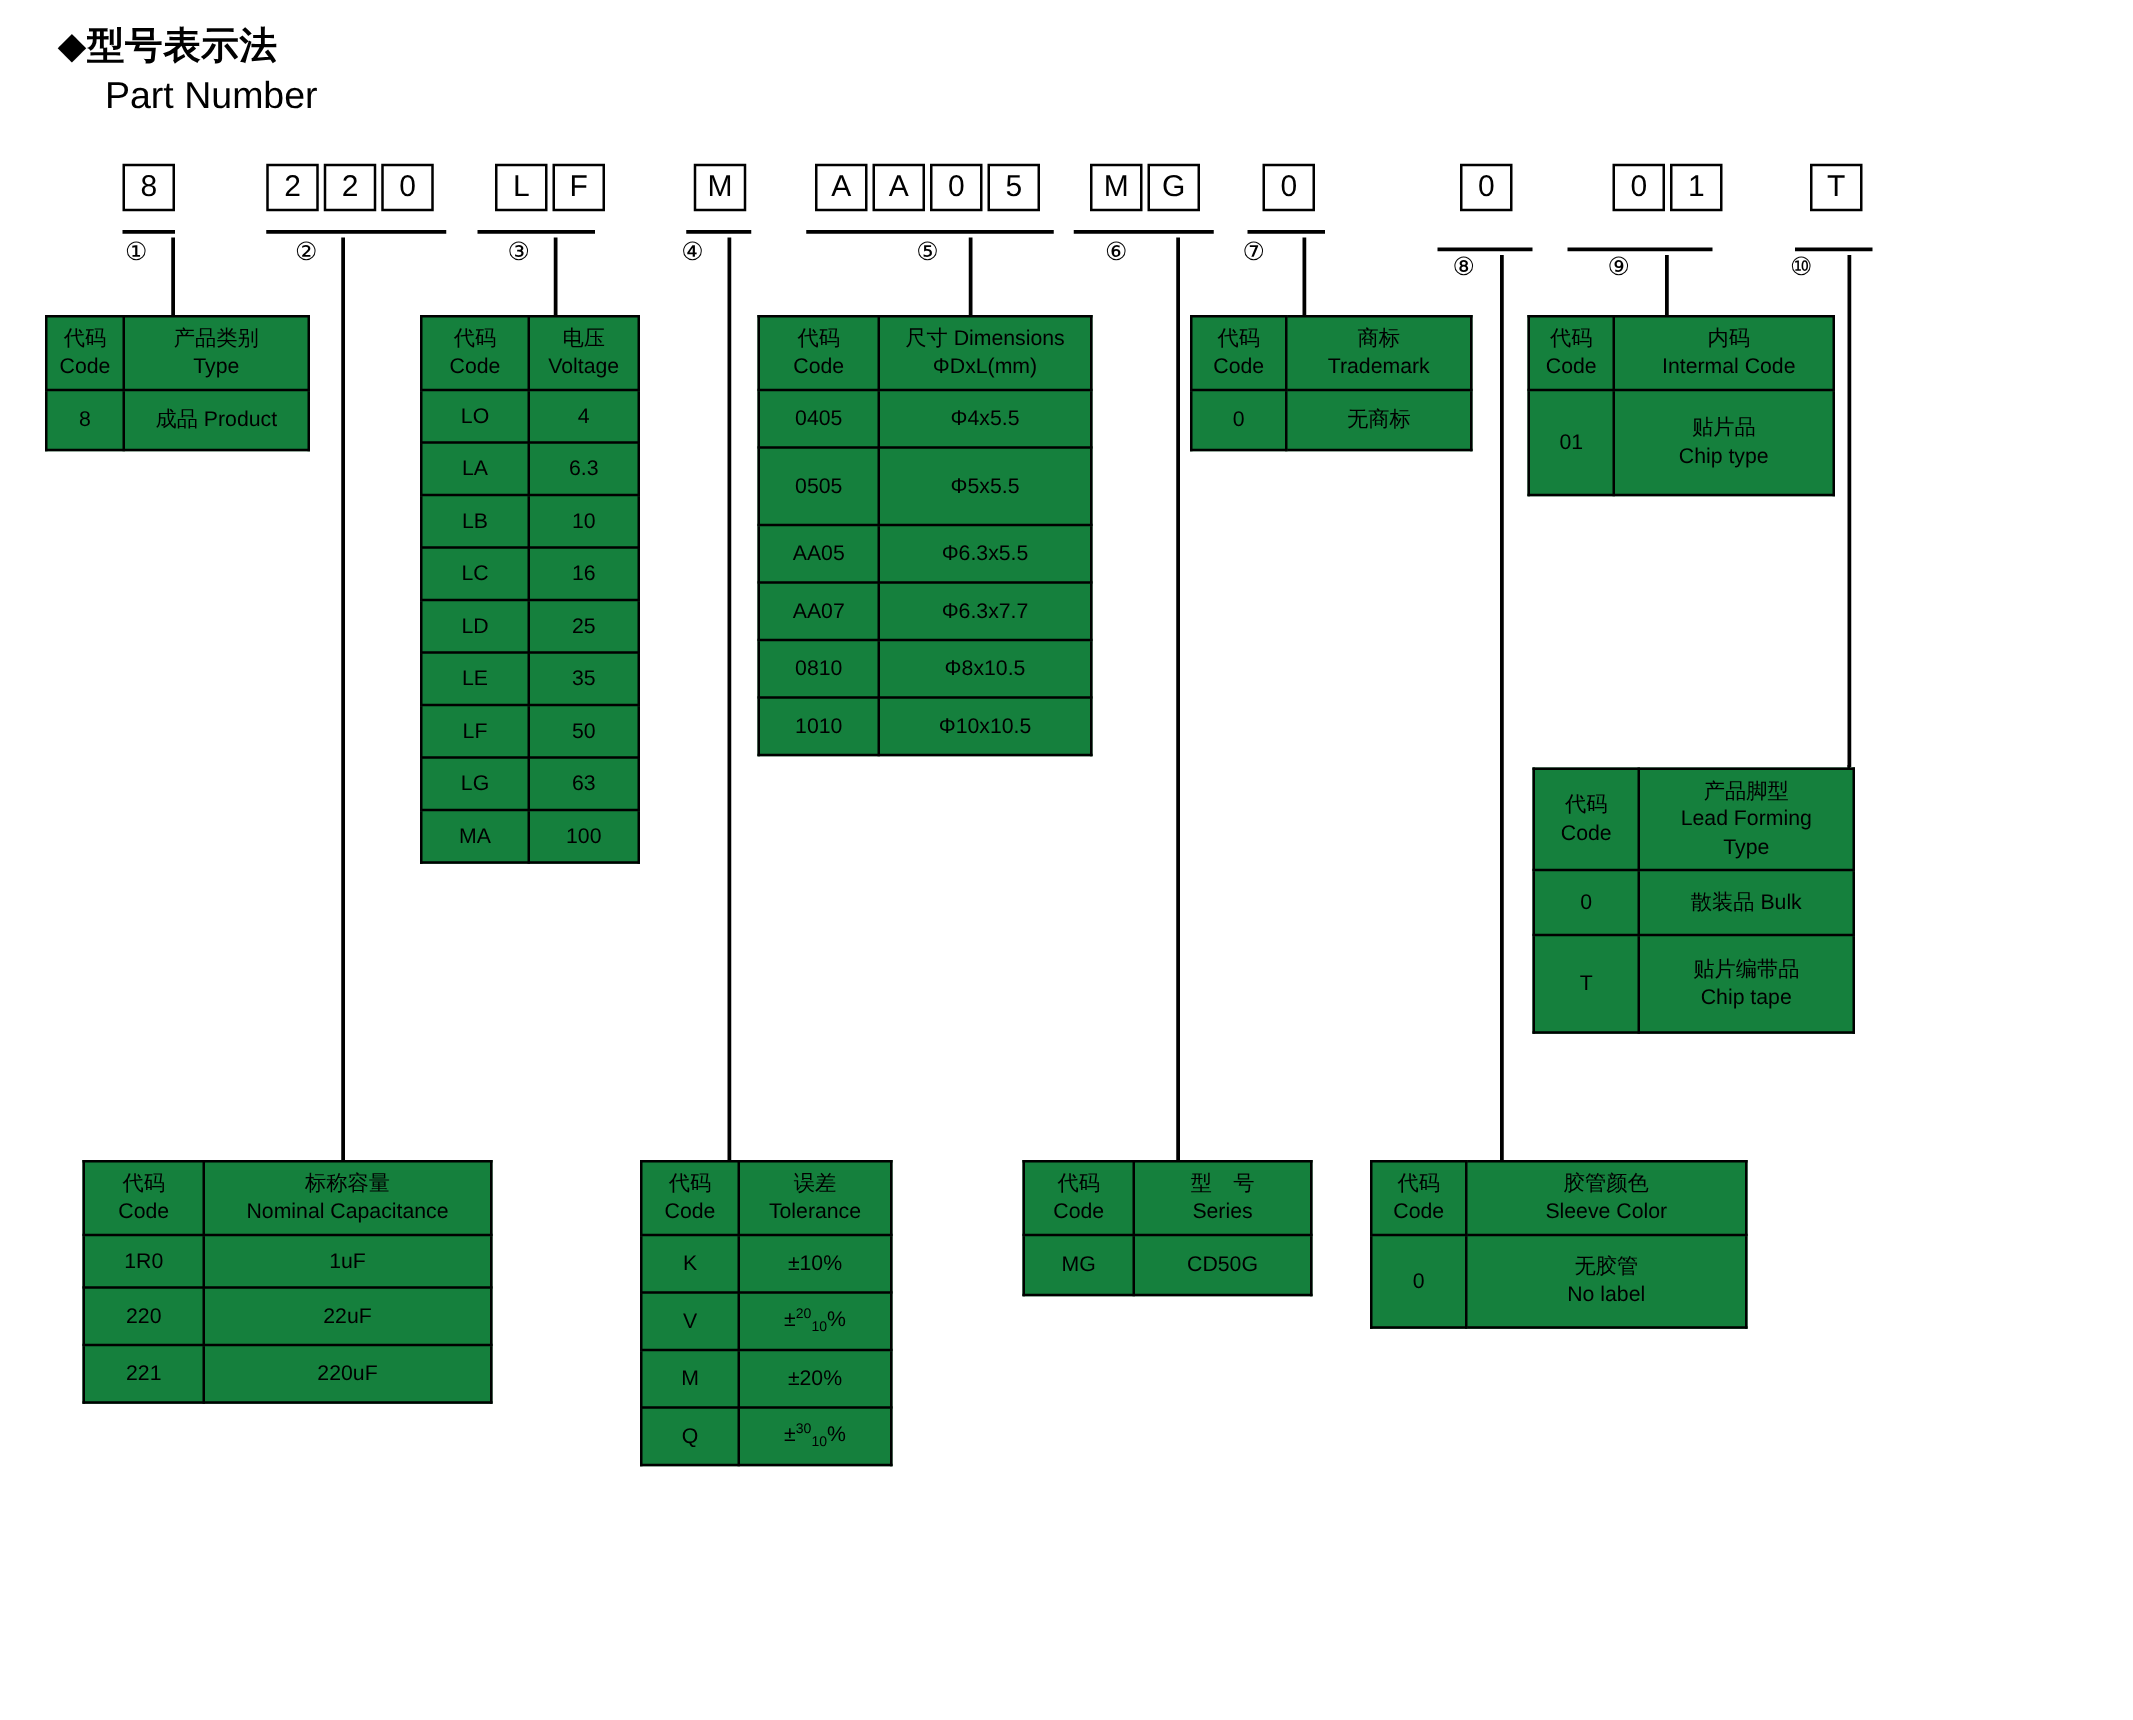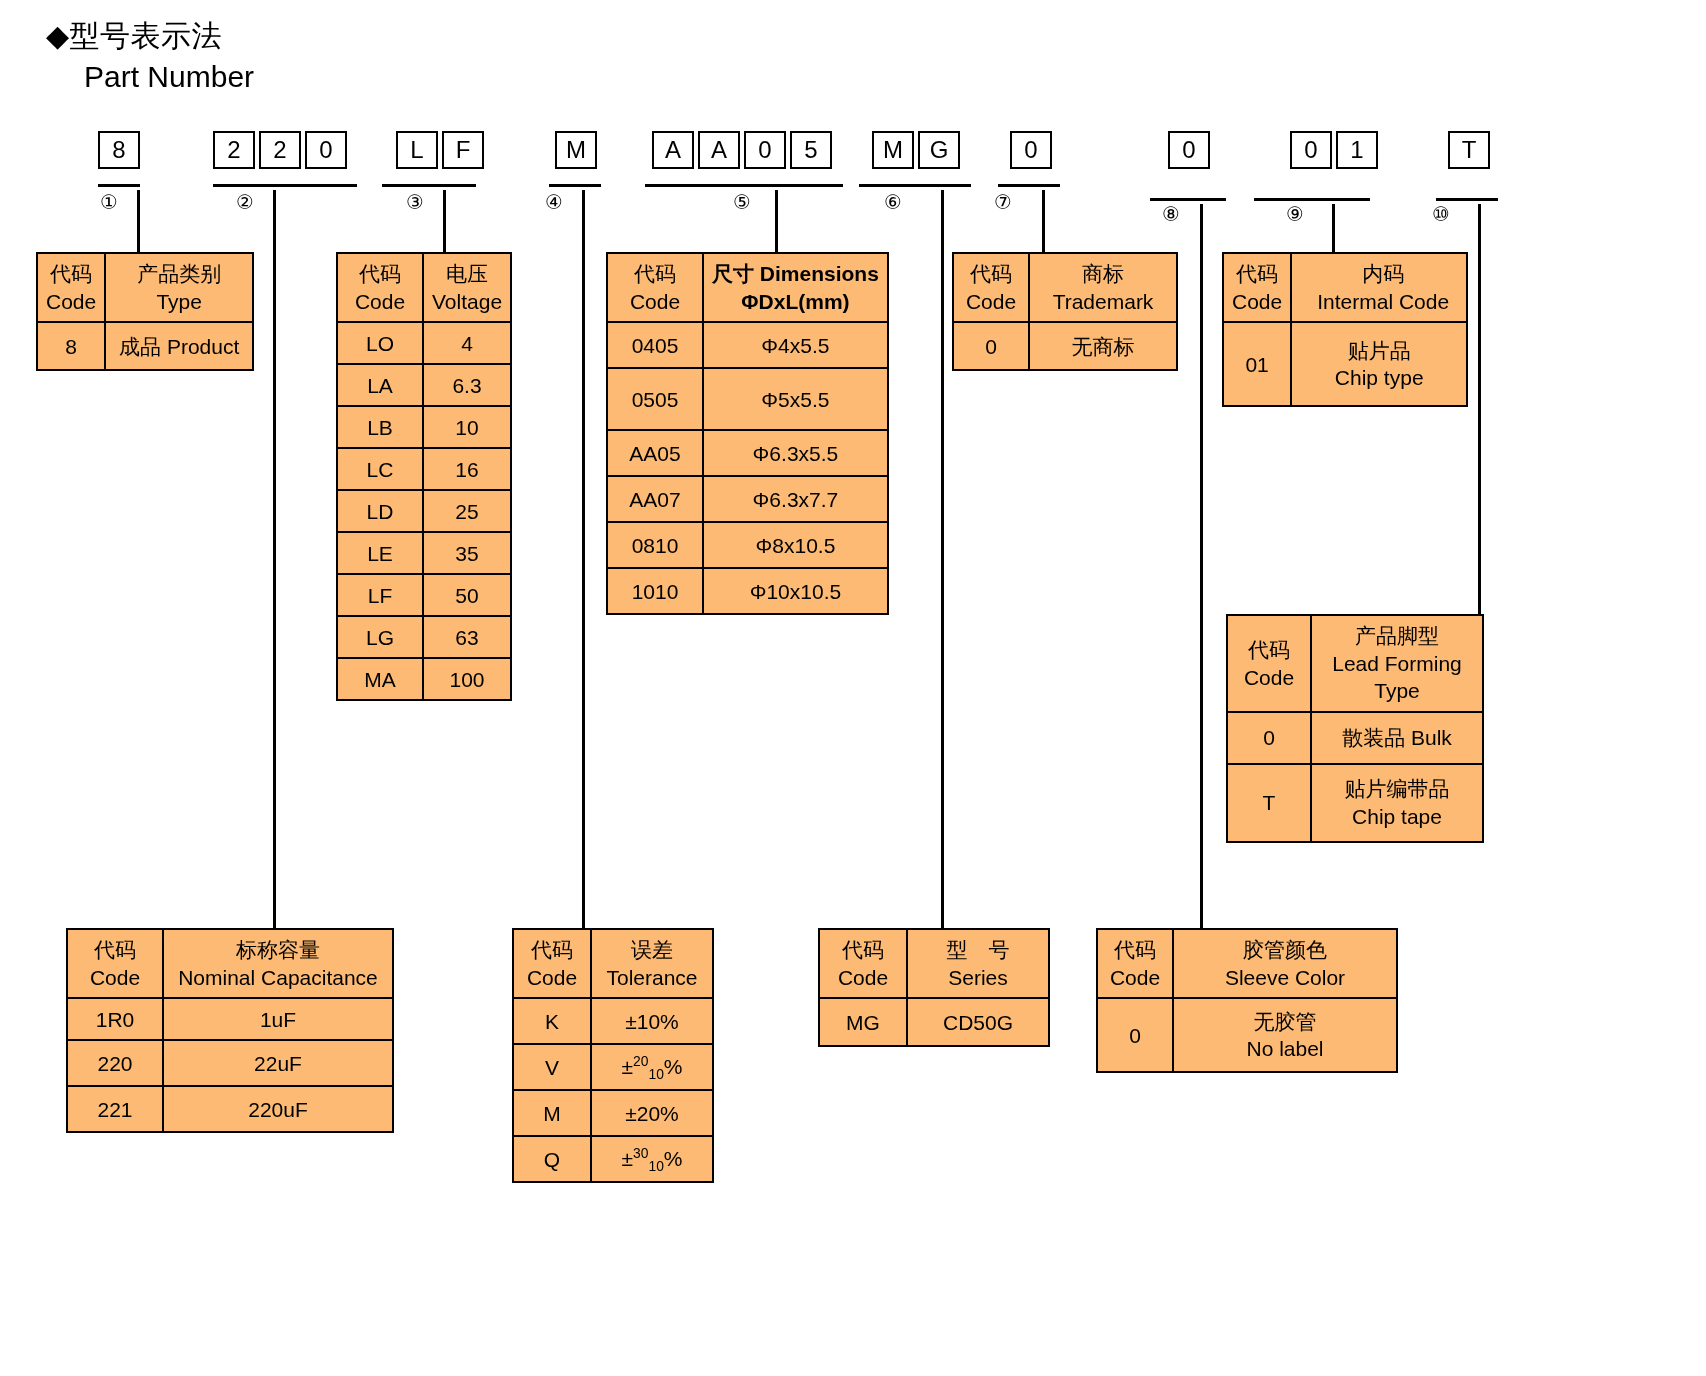--- a/index.html
+++ b/index.html
@@ -12,21 +12,21 @@
     position: relative;
     font-family: "Liberation Sans", "DejaVu Sans", sans-serif;
     color: #000000;
     overflow: hidden;
   }
   .abs { position: absolute; }
 
   
   #header-zh {
     left: 46px; top: 16px;
-    font-size: 30px; font-weight: normal;
+    font-size: 30px; font-weight: bold;
     letter-spacing: 0.5px;
     white-space: nowrap;
   }
   #header-en {
     left: 84px; top: 60px;
     font-size: 30px; font-weight: normal;
     white-space: nowrap;
   }
 
   
@@ -48,22 +48,22 @@
     white-space: nowrap;
   }
 
   
   .vline { background: #000; width: 3px; }
   .hline { background: #000; height: 3px; }
 
   
   table.t {
     border-collapse: collapse;
-    background: #fdba74;
-    font-size: 21px;
+    background: #15803d;
+    font-size: 17px;
   }
   table.t td {
     border: 2px solid #000;
     text-align: center;
     vertical-align: middle;
     padding: 4px 6px;
     line-height: 1.32;
     white-space: nowrap;
   }
   table.t td.hd { padding: 6px 8px; }
@@ -229,21 +229,21 @@
 </tbody>
   </table>
 
 <table class="t abs" style="left:606px; top:252px;">
   <tbody>
       <tr>
     <td class="hd" style="width:96px;">
       <span class="two-line">代码</span>
       <span class="two-line">Code</span>
     </td>
-    <td class="hd" style="width:170px;font-weight:bold;">
+    <td class="hd" style="width:170px;">
       <span class="two-line">尺寸 Dimensions</span>
       <span class="two-line">ΦDxL(mm)</span>
     </td>
   </tr>
   <tr>
         <td style="height:46px;">0405</td>
         <td>Φ4x5.5</td>
       </tr>
   <tr>
         <td style="height:62px;">0505</td>

